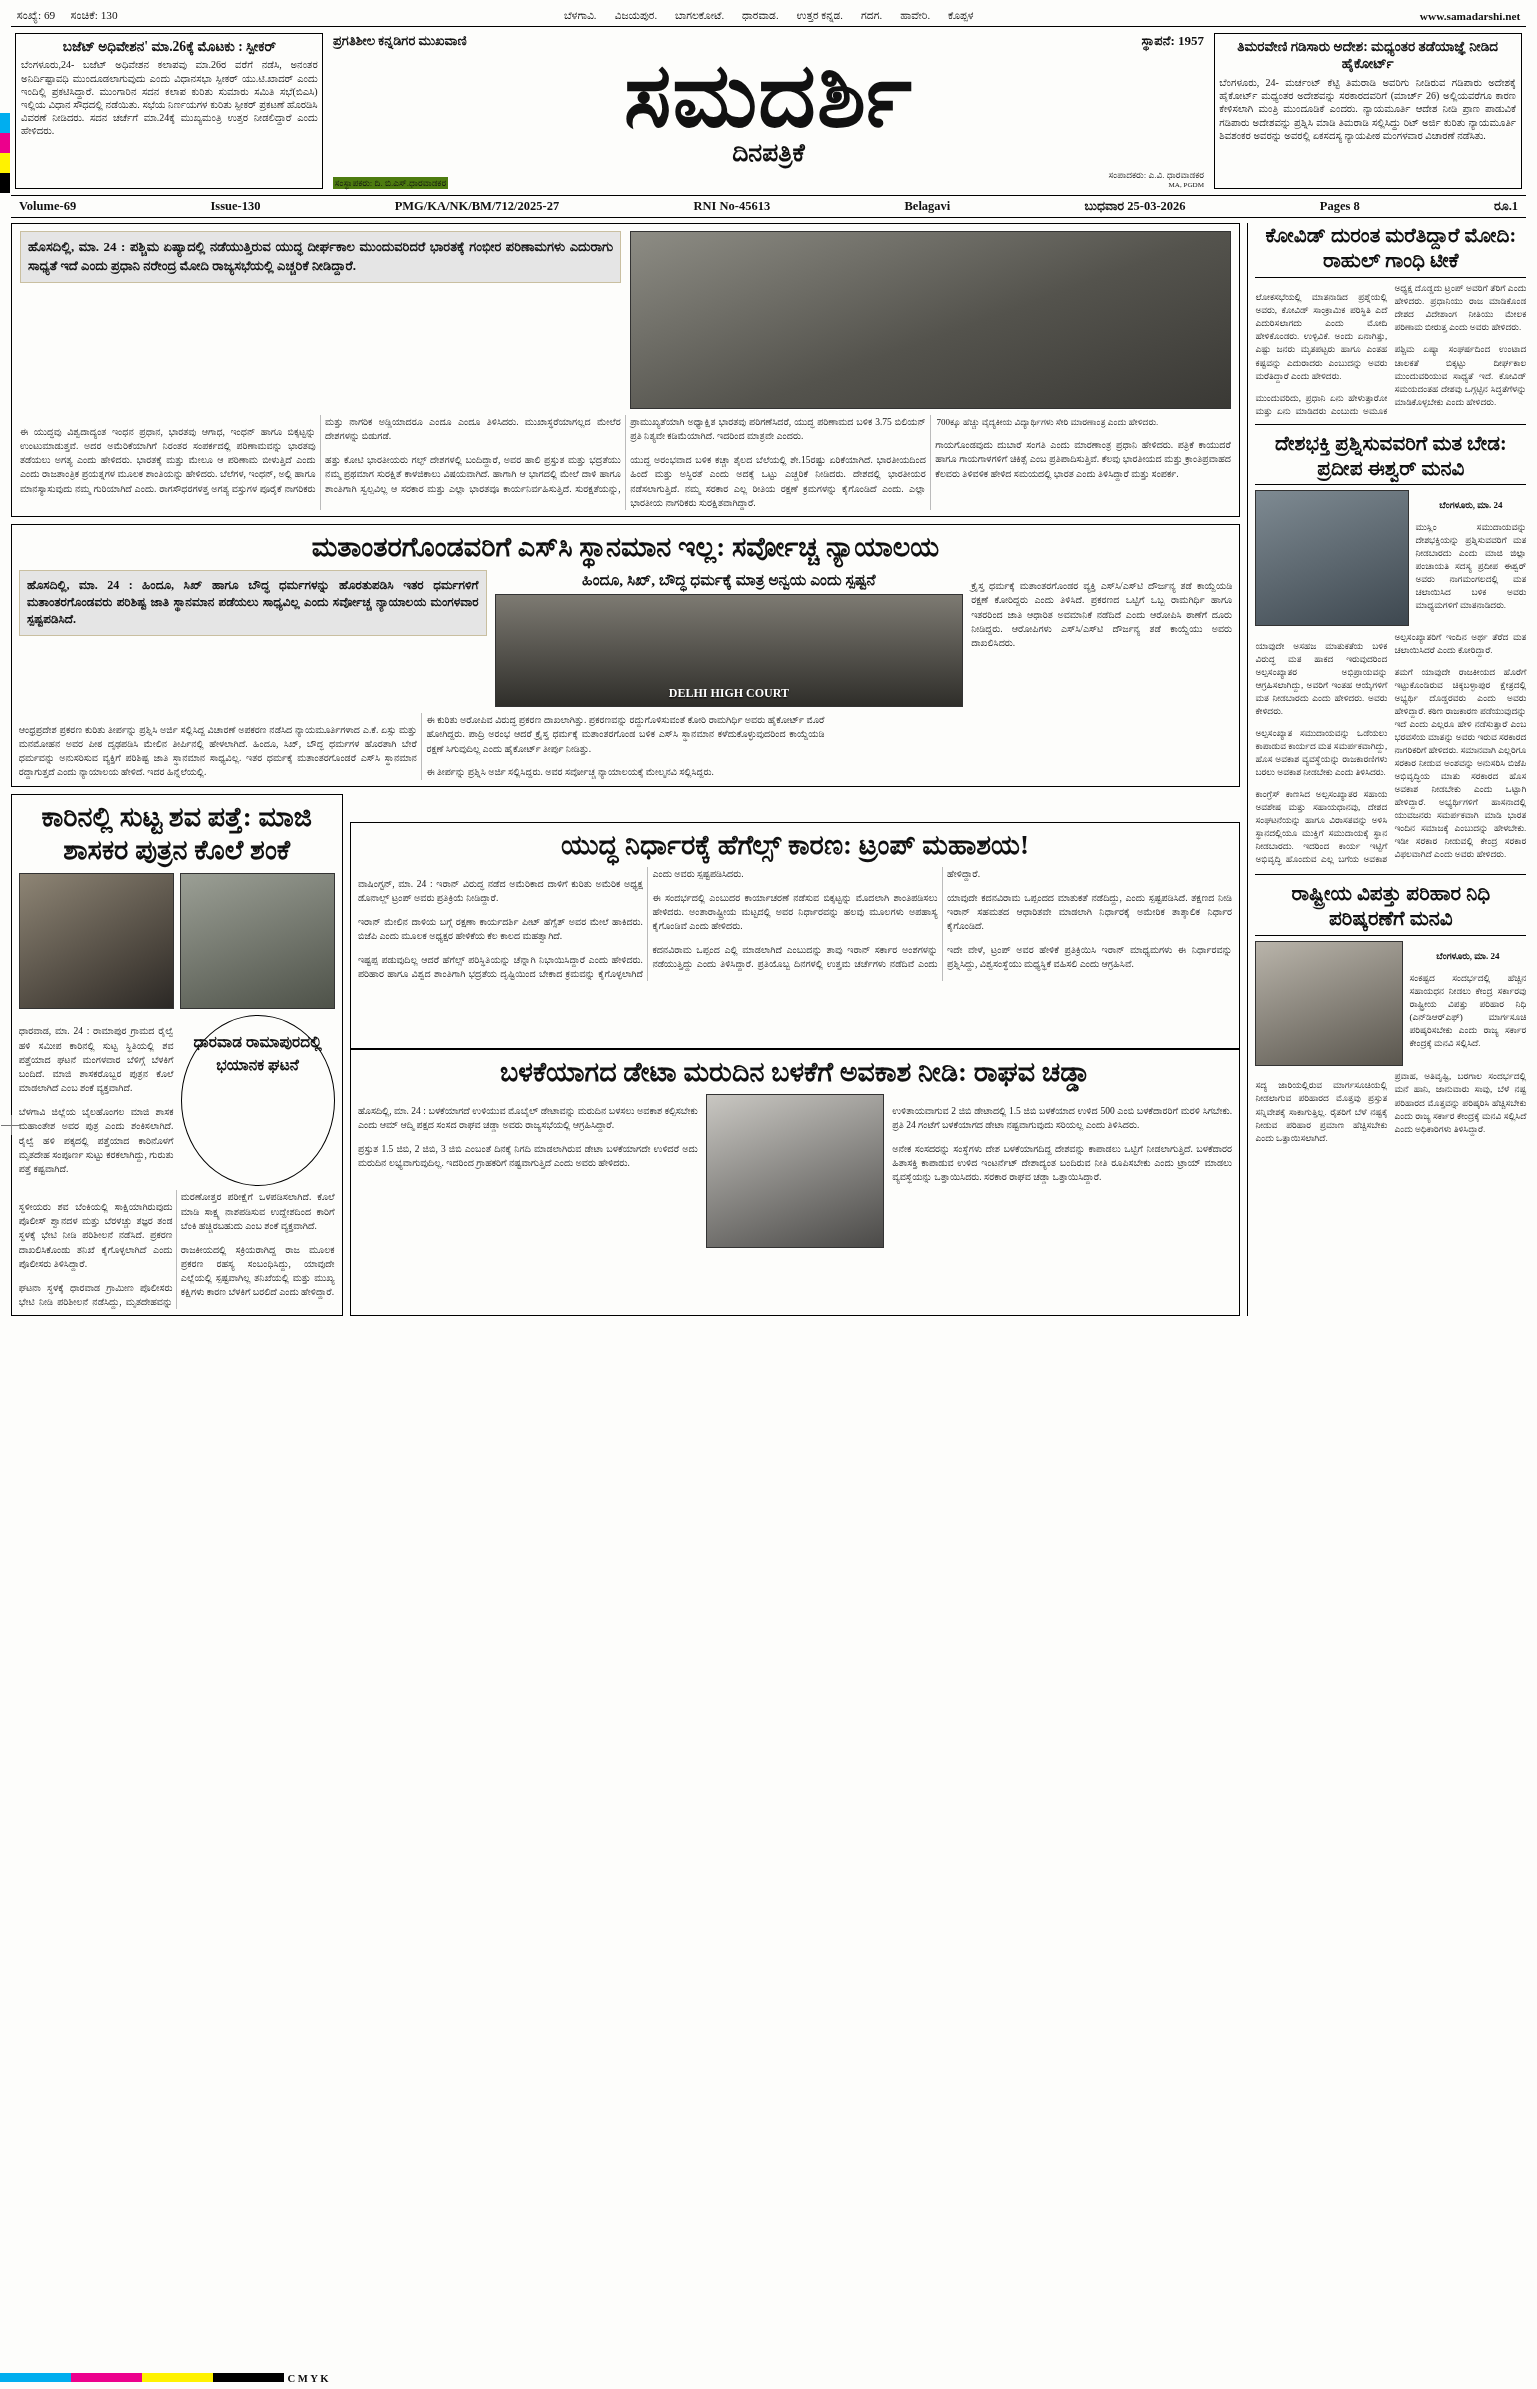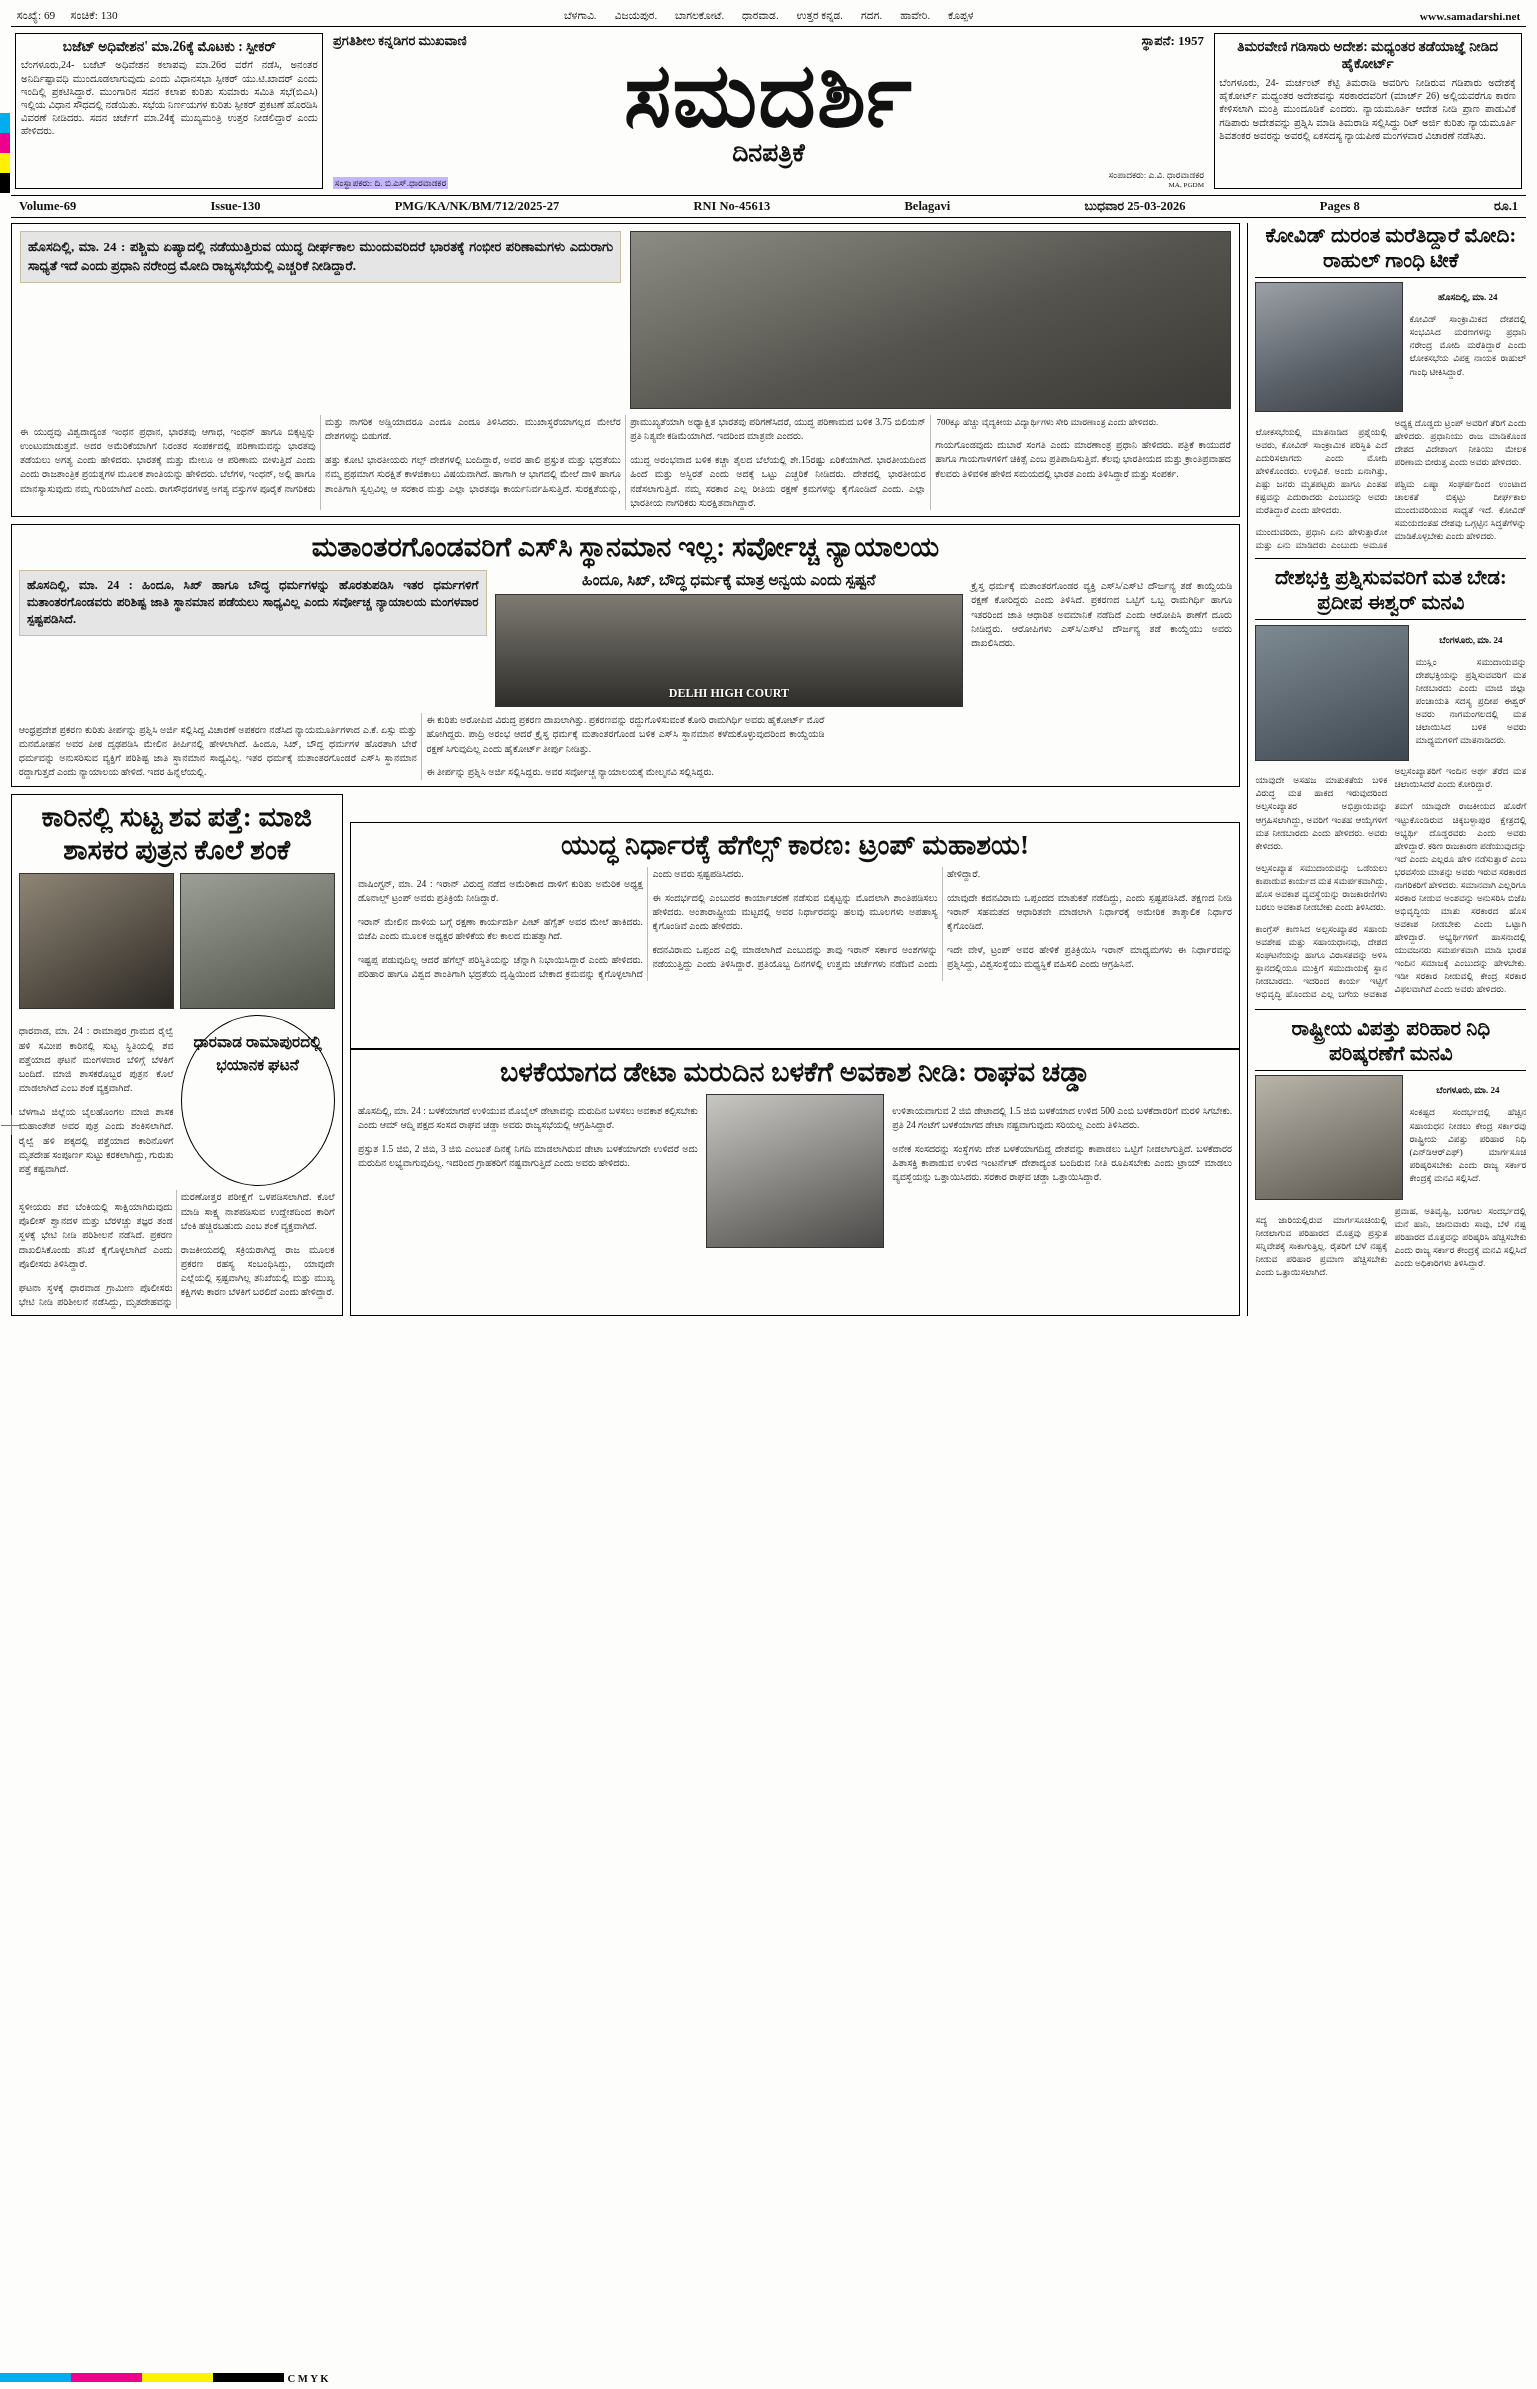--- a/index.html
+++ b/index.html
@@ -74,21 +74,21 @@
     font-weight: bold;
     margin-top: -3.6px;
   }
   .ch-bottom {
     display: flex;
     justify-content: space-between;
     align-items: flex-end;
     font-size: 9px;
     padding: 2.4px 3.6px 0 3.6px;
   }
-  .ch-bottom .hl { background: #c4b5fd; padding: 0.6px 1.8px; }
+  .ch-bottom .hl { background: #4d7c0f; padding: 0.6px 1.8px; }
   .ed-right { text-align: right; line-height: 1.2; }
   .ed-right .small { font-size: 7.1px; }
 
   
   .infobar {
     display: flex;
     justify-content: space-between;
     align-items: center;
     border-top: 1.2px solid #000;
     border-bottom: 1.2px solid #000;
@@ -418,27 +418,20 @@
           </div>
 
         </div>
       </div>
     </div>
 
     <div class="col-right">
 
       <div class="r-block">
         <div class="r-head">ಕೋವಿಡ್ ದುರಂತ ಮರೆತಿದ್ದಾರೆ ಮೋದಿ: ರಾಹುಲ್ ಗಾಂಧಿ ಟೀಕೆ</div>
-        <div style="display:grid;grid-template-columns:148px 1fr;gap:6px">
-          <div class="photo ph-rahul" style="height:130px"></div>
-          <div class="r-text one">
-            <p class="bold center">ಹೊಸದಿಲ್ಲಿ, ಮಾ. 24</p>
-            <p>ಕೋವಿಡ್ ಸಾಂಕ್ರಾಮಿಕದ ದೇಶದಲ್ಲಿ ಸಂಭವಿಸಿದ ಮರಣಗಳನ್ನು ಪ್ರಧಾನಿ ನರೇಂದ್ರ ಮೋದಿ ಮರೆತಿದ್ದಾರೆ ಎಂದು ಲೋಕಸಭೆಯ ವಿಪಕ್ಷ ನಾಯಕ ರಾಹುಲ್ ಗಾಂಧಿ ಟೀಕಿಸಿದ್ದಾರೆ.</p>
-          </div>
-        </div>
         <div class="r-text" style="margin-top:4.7px">
           <p>ಲೋಕಸಭೆಯಲ್ಲಿ ಮಾತನಾಡಿದ ಪ್ರಶ್ನೆಯಲ್ಲಿ ಅವರು, ಕೋವಿಡ್ ಸಾಂಕ್ರಾಮಿಕ ಪರಿಸ್ಥಿತಿ ಎದೆ ಎದುರಿಸಲಾಗದು ಎಂದು ಮೋದಿ ಹೇಳಿಕೊಂಡರು. ಉಳ್ಳಿವಿಕೆ. ಅಂದು ಏನಾಗಿತ್ತು, ಎಷ್ಟು ಜನರು ಮೃತಪಟ್ಟರು ಹಾಗೂ ಎಂತಹ ಕಷ್ಟವನ್ನು ಎದುರಾದರು ಎಂಬುದನ್ನು ಅವರು ಮರೆತಿದ್ದಾರೆ ಎಂದು ಹೇಳಿದರು.</p>
           <p>ಮುಂದುವರಿದು, ಪ್ರಧಾನಿ ಏನು ಹೇಳುತ್ತಾರೋ ಮತ್ತು ಏನು ಮಾಡಿದರು ಎಂಬುದು ಅಮೂಕ ಅಧ್ಯಕ್ಷ ದೊಡ್ಡದು ಟ್ರಂಪ್ ಅವರಿಗೆ ತೆರಿಗೆ ಎಂದು ಹೇಳಿದರು. ಪ್ರಧಾನಿಯು ರಾಜ ಮಾಡಿಕೊಂಡ ದೇಶದ ವಿದೇಶಾಂಗ ನೀತಿಯು ಮೇಲಕ ಪರಿಣಾಮ ಬೀರುತ್ತ ಎಂದು ಅವರು ಹೇಳಿದರು.</p>
           <p>ಪಶ್ಚಿಮ ಏಷ್ಯಾ ಸಂಘರ್ಷದಿಂದ ಉಂಟಾದ ಚಾಲಕತೆ ಬಿಕ್ಕಟ್ಟು ದೀರ್ಘಕಾಲ ಮುಂದುವರಿಯುವ ಸಾಧ್ಯತೆ ಇದೆ. ಕೋವಿಡ್ ಸಮಯದಂತಹ ದೇಶವು ಒಗ್ಗಟ್ಟಿನ ಸಿದ್ಧತೆಗೆಳನ್ನು ಮಾಡಿಕೊಳ್ಳಬೇಕು ಎಂದು ಹೇಳಿದರು.</p>
         </div>
       </div>
 
       <hr class="hr-thick">
 
       <div class="r-block">

